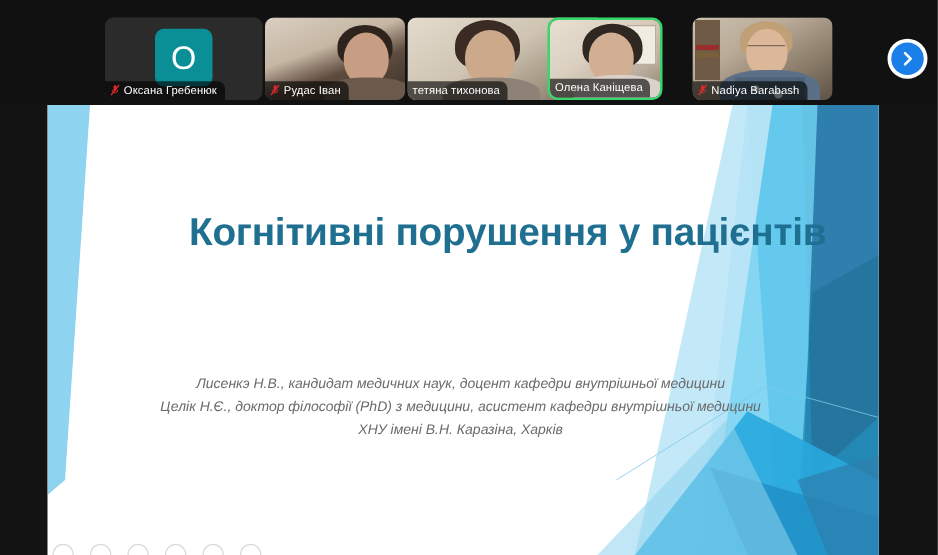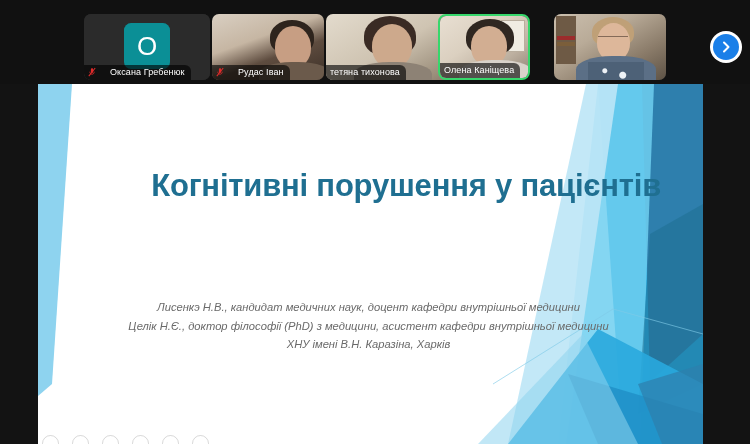--- a/index.html
+++ b/index.html
@@ -16,21 +16,21 @@
   }
   .tile{
     position:absolute;top:14px;height:66px;border-radius:7px;
     overflow:hidden;background:#2b2b2b;
   }
   .tile.active{
     border:2px solid #36d76b;border-radius:8px;box-sizing:border-box;
   }
   .namebar{
     position:absolute;left:0;bottom:0;
-    display:flex;align-items:center;gap:14px;
+    display:flex;align-items:center;gap:3px;
     background:rgba(0,0,0,0.62);
     border-radius:0 6px 0 6px;
     padding:1px 6px 2px 4px;
     max-width:100%;
     box-sizing:border-box;
   }
   .namebar .nm{
     color:#ffffff;font-size:9px;line-height:12px;white-space:nowrap;
     letter-spacing:.1px;
   }
@@ -180,20 +180,28 @@
     <div class="cam">
       <div class="room" style="background:linear-gradient(150deg,#cbbfae 0%,#b9ab98 35%,#8a7b69 70%,#5d5245 100%);"></div>
       <div style="position:absolute;left:2px;top:2px;width:20px;height:48px;background:#6e5a45;"></div>
       <div style="position:absolute;left:3px;top:22px;width:18px;height:4px;background:#9c2c2c;"></div>
       <div style="position:absolute;left:3px;top:28px;width:18px;height:4px;background:#7b5e3a;"></div>
       <div class="hair" style="left:34%;top:3px;width:42px;height:30px;background:#bfa077;"></div>
       <div class="head" style="left:38%;top:9px;width:33px;height:38px;background:#ddb79a;"></div>
       <div class="glasses" style="left:39%;top:22px;width:30px;"></div>
       <div class="torso" style="left:20%;top:42px;width:80px;height:30px;background:#5b6f86;"></div>
       <div style="position:absolute;left:30%;top:48px;width:56px;height:22px;background:radial-gradient(circle at 30% 40%,#eef2f6 2px,transparent 3px),radial-gradient(circle at 62% 60%,#eef2f6 3px,transparent 4px),#4d6177;"></div>
+    </div>
+    <div class="namebar">
+      <svg class="micmute" viewBox="0 0 10 12">
+        <path d="M5 1.2c-.8 0-1.4.6-1.4 1.4v3.2c0 .8.6 1.4 1.4 1.4s1.4-.6 1.4-1.4V2.6c0-.8-.6-1.4-1.4-1.4z" fill="#e02b2b"></path>
+        <path d="M2.3 5.6v.5c0 1.5 1.2 2.7 2.7 2.7s2.7-1.2 2.7-2.7v-.5" stroke="#e02b2b" stroke-width="1" fill="none"></path>
+        <line x1="1" y1="11.2" x2="9" y2="1" stroke="#e02b2b" stroke-width="1.3"></line>
+      </svg>
+      <span class="nm">Nadiya Barabash</span>
     </div>
   </div>
 
   <div id="next-arrow">
     <div class="circ">
       <svg width="14" height="14" viewBox="0 0 14 14">
         <path d="M5 2.5 L9.5 7 L5 11.5" stroke="#ffffff" stroke-width="2" fill="none" stroke-linecap="round" stroke-linejoin="round"></path>
       </svg>
     </div>
   </div>

